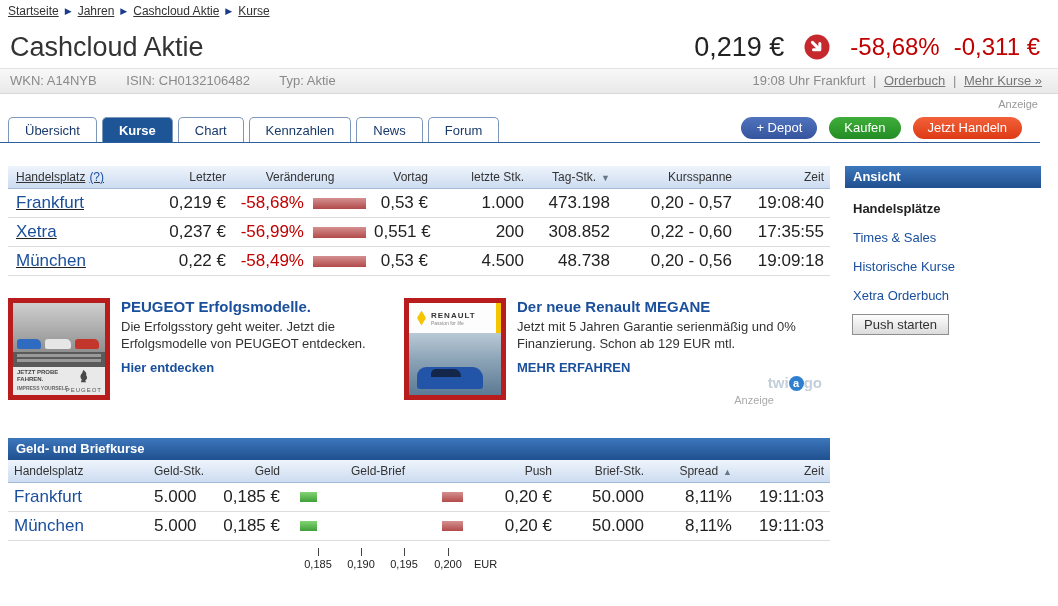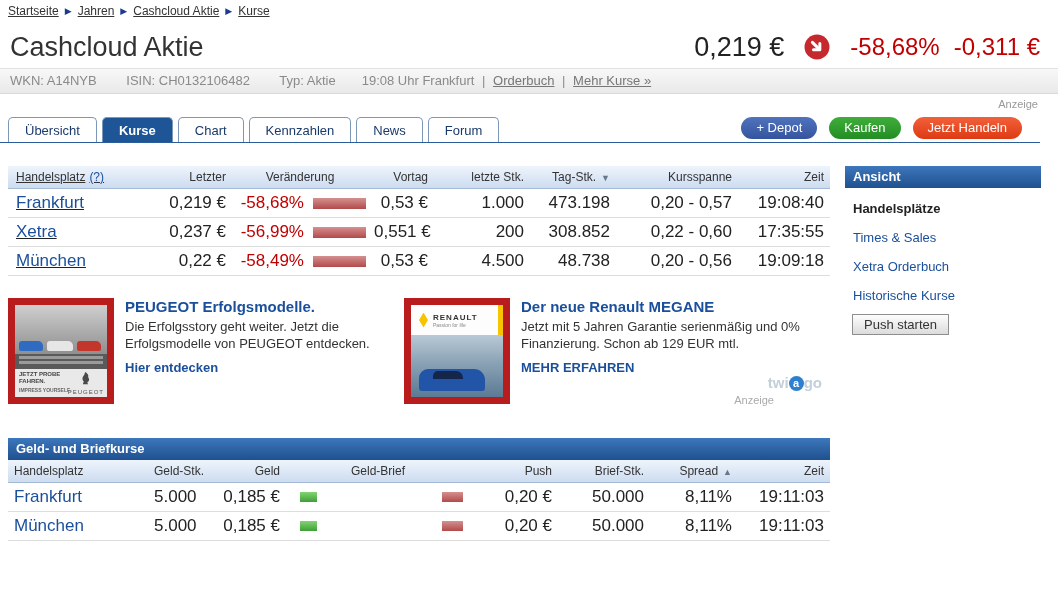--- a/index.html
+++ b/index.html
@@ -15,21 +15,21 @@
   .title-row { position:absolute; top:28px; left:10px; right:18px; height:38px; display:flex; justify-content:space-between; align-items:center; }
   .page-title { font-size:27px; color:#333; }
   .quote { display:flex; align-items:center; gap:14px; }
   .quote-price { font-size:27px; color:#222; }
   .quote-change { font-size:24px; color:#c00000; }
   .arrow-badge { width:26px; height:26px; margin:0 6px; }
 
   
   .info-bar { position:absolute; top:68px; left:0; width:1058px; height:24px; line-height:24px;
     background:linear-gradient(#f8f8f8,#e9e9e9); border-top:1px solid #e2e2e2; border-bottom:1px solid #d8d8d8;
-    font-size:13px; color:#8a8a8a; display:flex; justify-content:flex-start; }
+    font-size:13px; color:#8a8a8a; display:flex; justify-content:space-between; }
   .info-left { padding-left:10px; }
   .info-left span { margin-right:26px; }
   .info-right { padding-right:16px; }
   .info-right a { color:#777; text-decoration:underline; cursor:pointer; }
   .info-sep { margin:0 4px; }
 
   .anzeige-top { position:absolute; top:98px; right:20px; font-size:11px; color:#999; }
 
   
   .tab-strip { position:absolute; top:114px; left:0; width:1040px; height:29px; }
@@ -67,21 +67,21 @@
   .c-lstk { width:96px; }
   .c-tagstk { width:86px; }
   .c-span { width:122px; }
   .c-zeit { flex:1; padding-right:6px; }
   .h-veraend { width:148px; text-align:center; }
   .bar-red { width:53px; height:11px; margin-left:9px; background:linear-gradient(#d59090,#b24a4a); }
 
   
   .ads { position:relative; margin-top:22px; height:125px; display:flex; }
   .ad { display:flex; width:396px; }
-  .ad-img { width:92px; height:92px; border:7px solid #b91c1c; overflow:hidden; cursor:pointer; flex:none; }
+  .ad-img { width:92px; height:92px; border:5px solid #b91c1c; overflow:hidden; cursor:pointer; flex:none; }
   .ad-text { margin-left:11px; width:288px; font-size:13px; color:#333; line-height:17px; }
   .ad-title { font-size:15px; font-weight:bold; color:#1a4f9c; margin-bottom:3px; cursor:pointer; }
   .ad-link { font-weight:bold; color:#1a4f9c; margin-top:7px; cursor:pointer; }
 
   .pg-top { height:49px; background:linear-gradient(#cfcfcf,#8f8f8f); position:relative; }
   .pg-car { position:absolute; bottom:3px; height:10px; border-radius:3px 5px 2px 2px; }
   .pg-car.b { left:4px; width:24px; background:#2f6bc0; }
   .pg-car.w { left:32px; width:26px; background:#e6e6e6; }
   .pg-car.r { left:62px; width:24px; background:#c2362b; }
   .pg-band { height:13px; background:#5a5a5a; padding:2px 4px 0; }
@@ -333,25 +333,36 @@
         <div class="cell c2-chart">
           <div class="bar-green"></div>
           <div class="bar-ask"></div>
         </div>
         <div class="cell c2-brief r">0,20 €</div>
         <div class="cell c2-bstk r">50.000</div>
         <div class="cell c2-spread r">8,11%</div>
         <div class="cell c2-zeit r">19:11:03</div>
       </div>
 
+      <div class="axis">
+        <div class="tickmark" style="left:310px;"></div>
+        <div class="tickmark" style="left:353px;"></div>
+        <div class="tickmark" style="left:396px;"></div>
+        <div class="tickmark" style="left:440px;"></div>
+        <div class="ticklabel" style="left:288px;">0,185</div>
+        <div class="ticklabel" style="left:331px;">0,190</div>
+        <div class="ticklabel" style="left:374px;">0,195</div>
+        <div class="ticklabel" style="left:418px;">0,200</div>
+        <div class="axis-unit">EUR</div>
+      </div>
     </div>
   </div>
 
   <div class="sidebar">
     <div class="panel-bar">Ansicht</div>
     <div class="sb-item sb-current">Handelsplätze</div>
     <div class="sb-item"><a class="sb-link">Times &amp; Sales</a></div>
+    <div class="sb-item"><a class="sb-link">Historische Kurse</a></div>
     <div class="sb-item"><a class="sb-link">Xetra Orderbuch</a></div>
-    <div class="sb-item"><a class="sb-link">Historische Kurse</a></div>
     <button class="push-btn">Push starten</button>
   </div>
 
 </div>
 
 </body></html>

